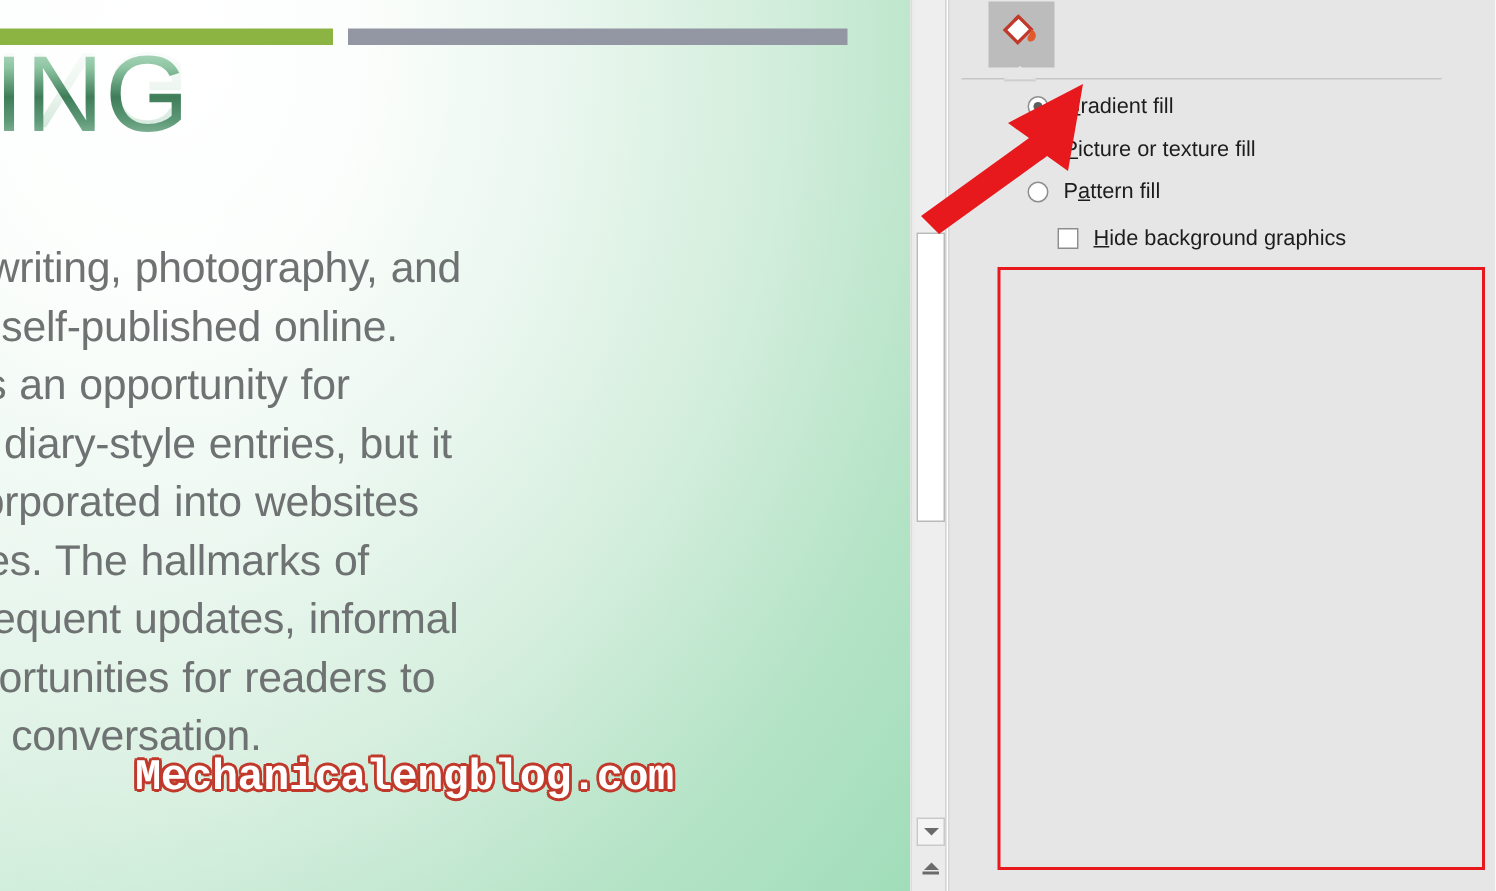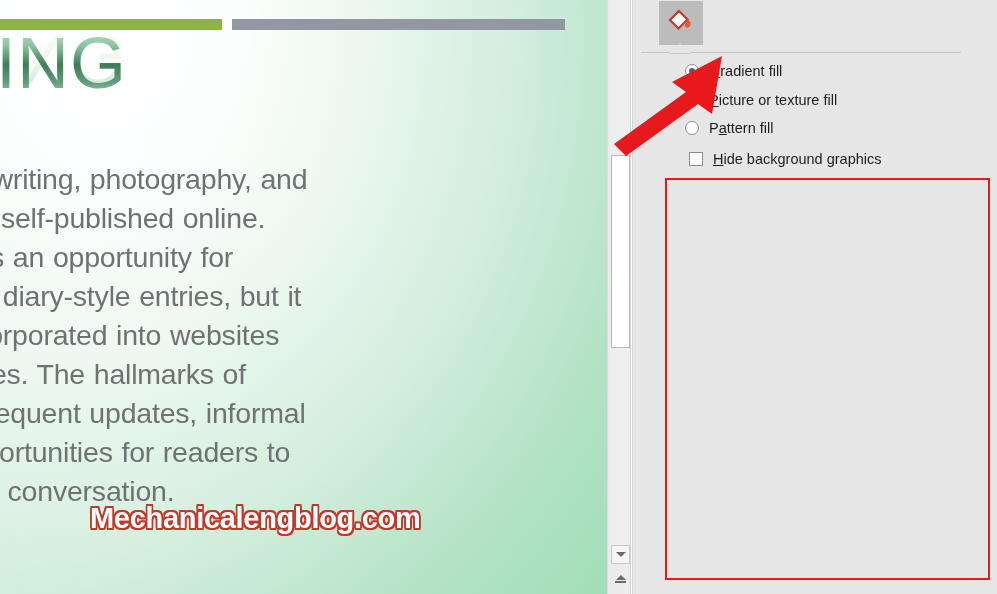--- a/index.html
+++ b/index.html
@@ -59,21 +59,21 @@
     font-size: 28.5px; line-height: 39px;
     color: #6f7272;
     font-family: "Liberation Sans", sans-serif;
     letter-spacing: -0.2px;
     word-spacing: 1px;
   }
 
   #watermark {
     position: absolute; left: 90px; top: 502px;
     font-size: 29px; font-weight: bold;
-    font-family: Liberation Sans, sans-serif;
+    font-family: Liberation Mono, monospace;
     color: #ffffff;
     letter-spacing: -0.3px;
     text-shadow:
       -1.6px -1.6px 0 #c0392b, 1.6px -1.6px 0 #c0392b,
       -1.6px  1.6px 0 #c0392b, 1.6px  1.6px 0 #c0392b,
       0 -1.8px 0 #c0392b, 0 1.8px 0 #c0392b,
       -1.8px 0 0 #c0392b, 1.8px 0 0 #c0392b;
     text-align: center;
   }
 
@@ -210,21 +210,21 @@
       <span class="opt-label"><u>G</u>radient fill</span>
     </div>
     <div class="radio-row" style="top:92px;">
       <span class="radio"></span>
       <span class="opt-label"><u>P</u>icture or texture fill</span>
     </div>
     <div class="radio-row" style="top:120px;align-items:center;">
       <span class="radio"></span>
       <span class="opt-label">P<u>a</u>ttern fill</span>
     </div>
-    <div class="radio-row" style="top:151px; left:56px;">
+    <div class="radio-row" style="top:151px; left:72px;">
       <span class="check-box-sq"></span>
       <span class="opt-label"><u>H</u>ide background graphics</span>
     </div>
 
   </div>
 
   <div id="redbox"></div>
 
   <svg id="red-arrow" viewBox="0 0 130 105">
     <g>

